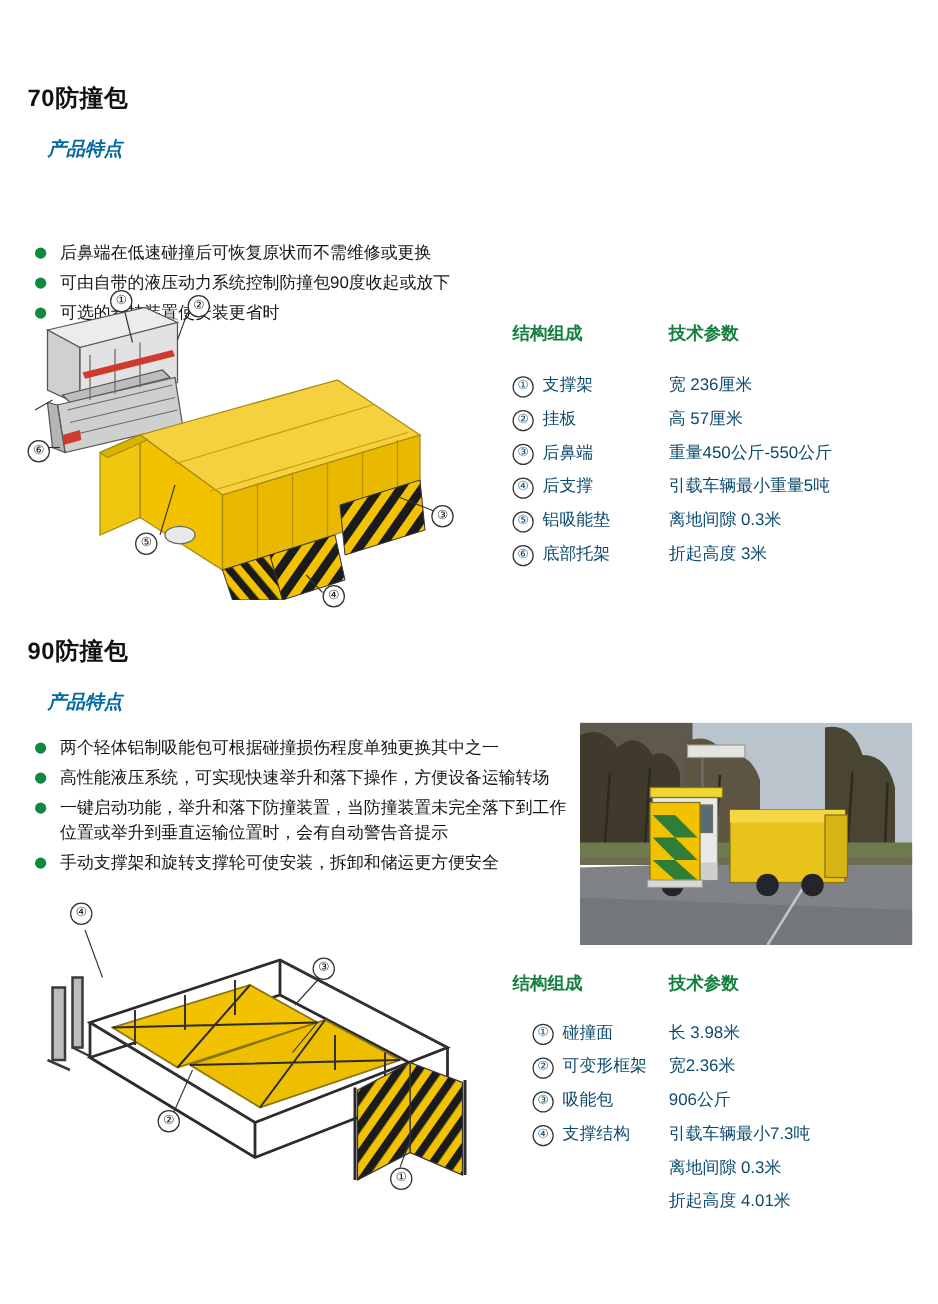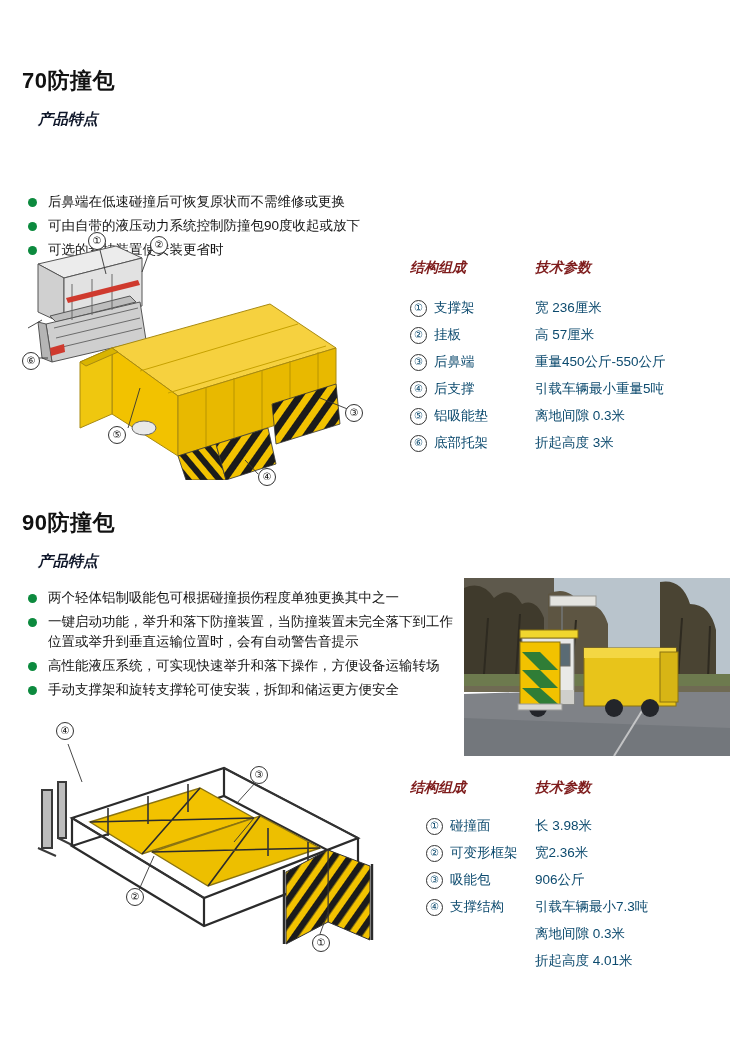--- a/index.html
+++ b/index.html
@@ -14,30 +14,30 @@
     color: #1a1a1a;
     position: relative;
     overflow: hidden;
   }
   .page {
     position: relative;
     width: 750px;
     height: 1043px;
   }
   .section-title {
-    font-size: 22px;
+    font-size: 19px;
     font-weight: bold;
     letter-spacing: 0.5px;
     color: #111;
   }
   .sub-title {
     font-size: 15px;
     font-weight: bold;
     font-style: italic;
-    color: #0f172a;
+    color: #0369a1;
   }
   .feature-list {
     list-style: none;
     margin: 0;
     padding: 0;
   }
   .feature-list li {
     position: relative;
     padding-left: 20px;
     font-size: 13.5px;
@@ -51,22 +51,21 @@
     top: 6px;
     width: 9px;
     height: 9px;
     border-radius: 50%;
     background: #0c8a3e;
     display: block;
   }
   .spec-head {
     font-size: 14px;
     font-weight: bold;
-    color: #7f1d1d;
-    font-style: italic;
+    color: #15803d;
   }
   .spec-row {
     font-size: 13.5px;
     line-height: 27px;
     color: #0c4a6e;
     white-space: nowrap;
   }
   .circled {
     display: inline-block;
     width: 15px;
@@ -240,22 +239,22 @@
   <div style="position:absolute;left:22px;top:508px;">
     <div class="section-title">90防撞包</div>
   </div>
 
   <div style="position:absolute;left:38px;top:552px;">
     <div class="sub-title">产品特点</div>
   </div>
 
   <ul class="feature-list" style="position:absolute;left:28px;top:588px;width:432px;">
     <li><span class="bullet"></span><span>两个轻体铝制吸能包可根据碰撞损伤程度单独更换其中之一</span></li>
+    <li><span class="bullet"></span><span>高性能液压系统，可实现快速举升和落下操作，方便设备运输转场</span></li>
     <li><span class="bullet"></span><span>一键启动功能，举升和落下防撞装置，当防撞装置未完全落下到工作位置或举升到垂直运输位置时，会有自动警告音提示</span></li>
-    <li><span class="bullet"></span><span>高性能液压系统，可实现快速举升和落下操作，方便设备运输转场</span></li>
     <li><span class="bullet"></span><span>手动支撑架和旋转支撑轮可使安装，拆卸和储运更方便安全</span></li>
   </ul>
 
   <div class="photo">
     <svg width="266" height="180" viewBox="0 0 266 180">
 
       <rect x="0" y="0" width="266" height="108" fill="#b9c4cc"></rect>
 
       <g fill="#4e4635">
         <path d="M0 0 h90 v96 h-90z" opacity="0.85"></path>

